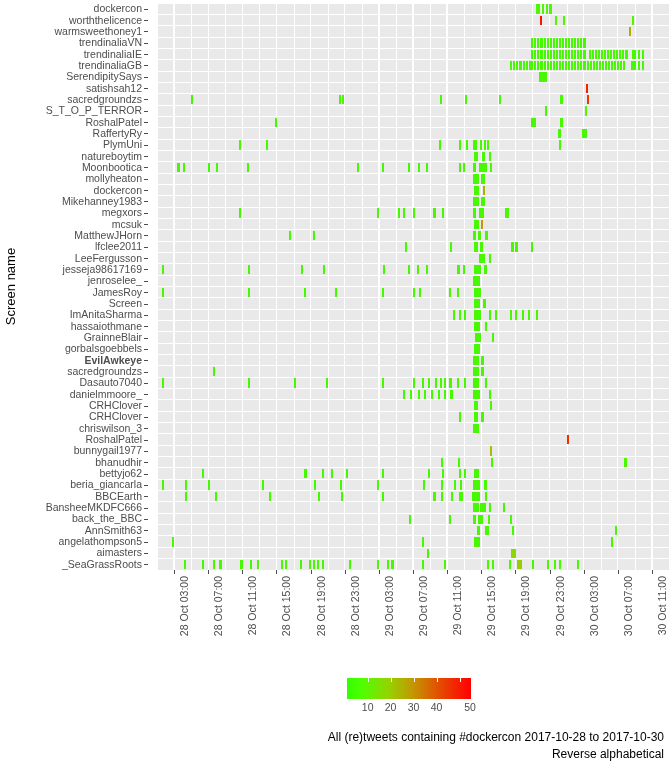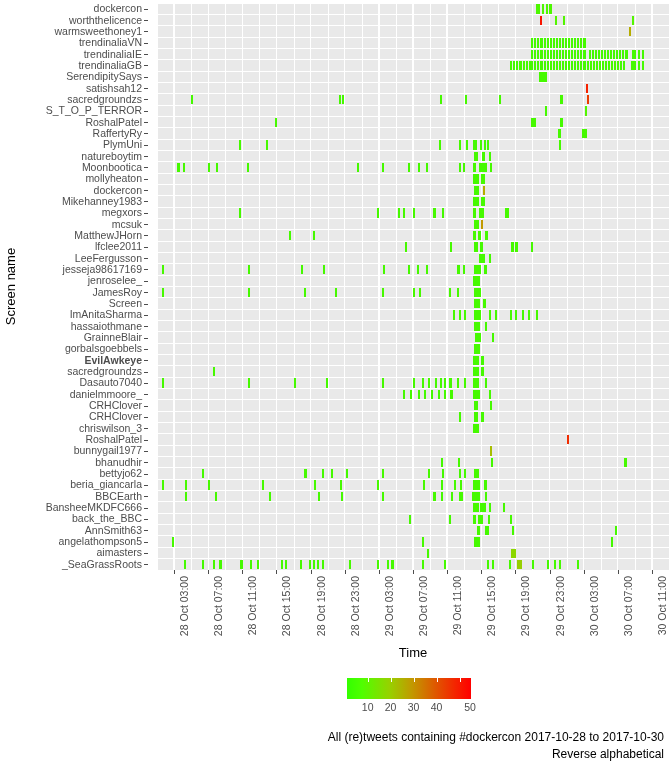--- a/index.html
+++ b/index.html
@@ -637,23 +637,20 @@
       <div class="xmark" style="left: 392.533px;"></div>
       <div class="xtick" style="left: 396.533px;">29 Oct 23:00</div>
       <div class="xmark" style="left: 426.667px;"></div>
       <div class="xtick" style="left: 430.667px;">30 Oct 03:00</div>
       <div class="xmark" style="left: 460.8px;"></div>
       <div class="xtick" style="left: 464.8px;">30 Oct 07:00</div>
       <div class="xmark" style="left: 494.933px;"></div>
       <div class="xtick" style="left: 498.933px;">30 Oct 11:00</div>
     </div>
 
-  <div id="xlab">
-    <span>Time</span>
-  </div>
 
   <div id="legend">
     <div id="legendbox"></div>
   <div class="legmark" style="left: 367.667px;"></div>
       <div class="legtick" style="left: 367.667px;">10</div>
       <div class="legmark" style="left: 390.63px;"></div>
       <div class="legtick" style="left: 390.63px;">20</div>
       <div class="legmark" style="left: 413.593px;"></div>
       <div class="legtick" style="left: 413.593px;">30</div>
       <div class="legmark" style="left: 436.556px;"></div>

